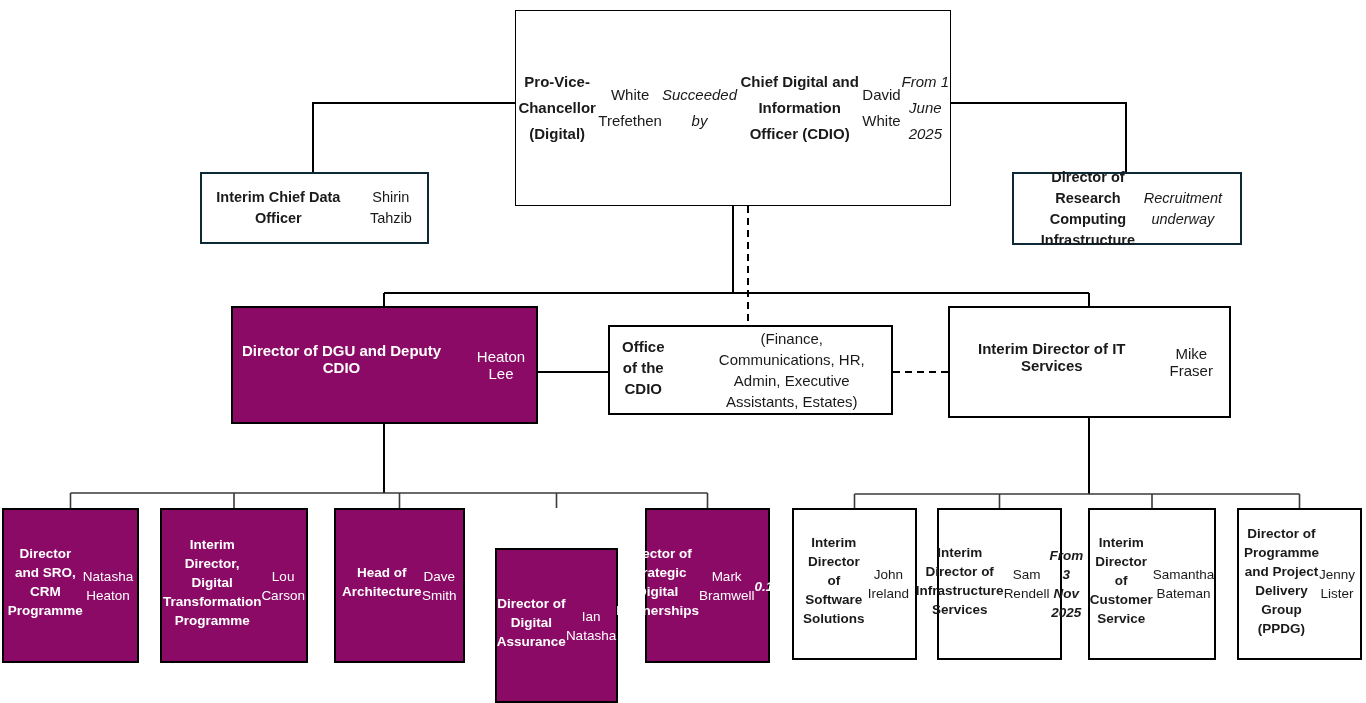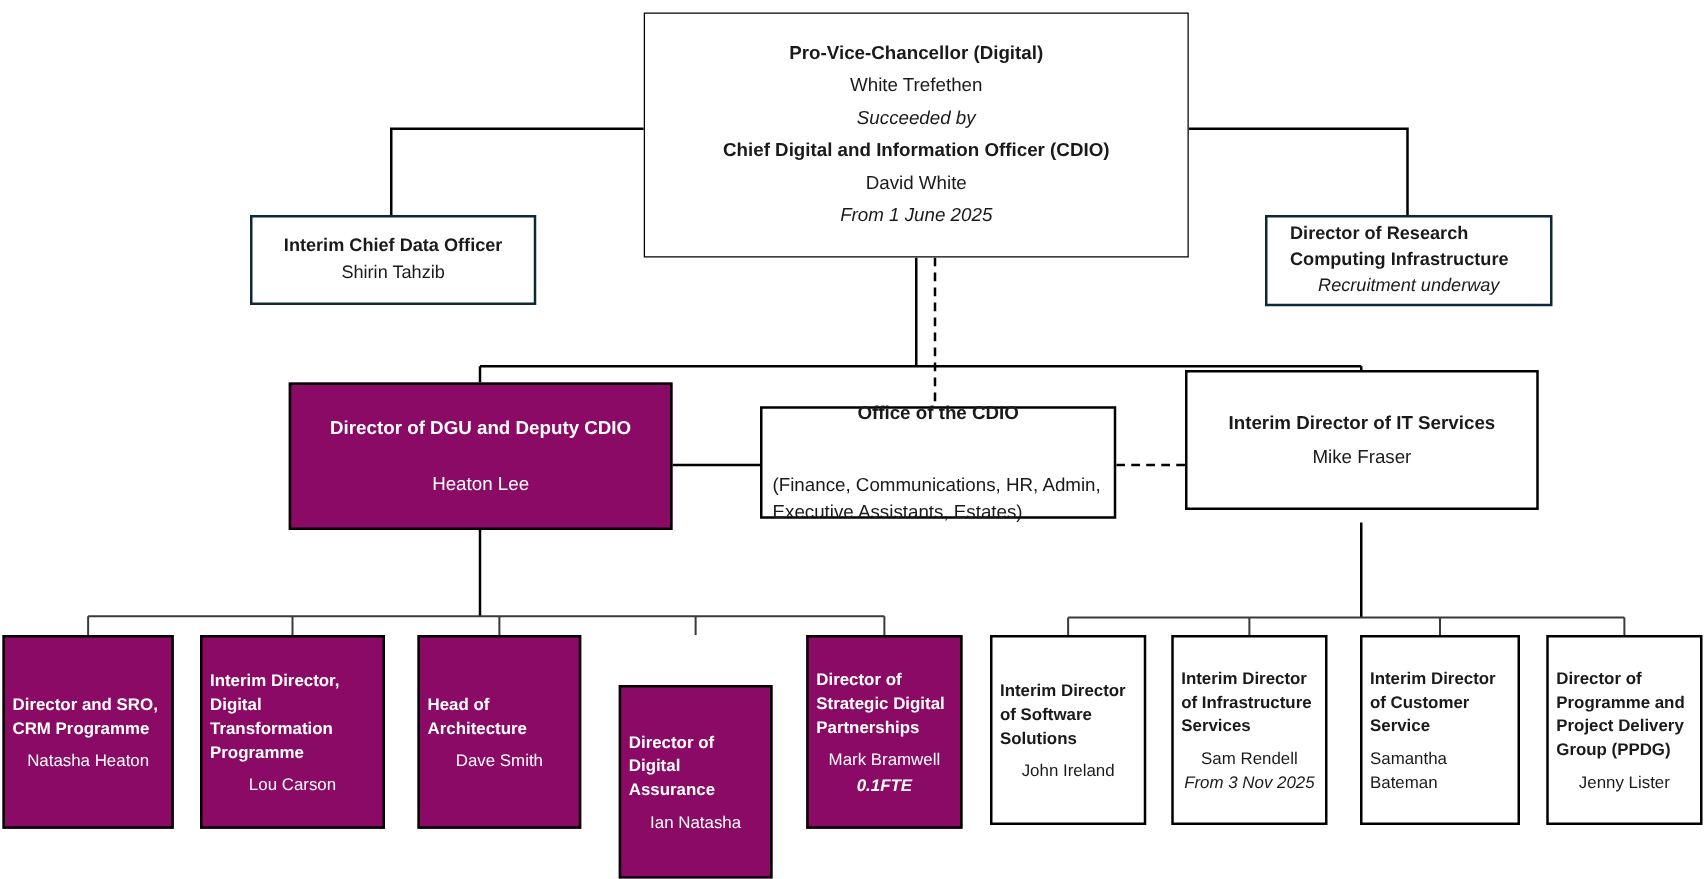--- a/index.html
+++ b/index.html
@@ -9,23 +9,24 @@
     background:#ffffff;
     font-family:"Liberation Sans", sans-serif;
     color:#1a1a1a;
     overflow:hidden;
   }
   svg.connectors{position:absolute;left:0;top:0;width:1366px;height:703px;}
   .box{
     position:absolute;
     box-sizing:border-box;
     display:flex;
-    flex-direction:column;
+    flex-direction:row;
     justify-content:center;
     align-items:center;
+    text-align:center;
     background:#ffffff;
     border:2px solid #000000;
   }
   .box .role{font-weight:bold;}
   .box .name{font-weight:normal;}
   .box .note{font-style:italic;}
 
   
   .pvc{left:515px;top:10px;width:436px;height:196px;border:1.5px solid #000;font-size:15px;}
   .pvc div{line-height:26px;}
@@ -33,38 +34,38 @@
   
   .navy{border:2px solid #0D2935;font-size:14.5px;line-height:21px;}
   .cdo{left:200px;top:172px;width:229px;height:72px;}
   .rci{left:1012px;top:172px;width:230px;height:73px;padding:0 18px;}
 
   
   .dgu{left:231px;top:306px;width:307px;height:118px;background:#8A0A66;color:#fff;border:2.5px solid #000;font-size:15px;gap:16px;}
   .dgu .role{margin-bottom:12px;}
   .office{left:608px;top:325px;width:285px;height:90px;font-size:15px;line-height:21px;padding:0 8px;gap:32px;}
   .office .role{margin-bottom:5px;}
-  .its{left:948px;top:296px;width:283px;height:112px;font-size:15px;}
+  .its{left:948px;top:306px;width:283px;height:112px;font-size:15px;}
   .its .role{margin-bottom:10px;}
 
   
   .small{font-size:13.5px;line-height:19px;padding:0 6px;}
   .purple{background:#8A0A66;color:#fff;border:2.5px solid #000;}
   .small .role{margin-bottom:7px;}
   .small .note{margin-top:2px;font-weight:700;}
   .b1{left:2px;top:508px;width:137px;height:155px;}
   .b2{left:160px;top:508px;width:148px;height:155px;}
   .b3{left:334px;top:508px;width:131px;height:155px;}
   .b4{left:495px;top:508px;width:123px;height:155px;margin-top:40px;}
   .b5{left:645px;top:508px;width:125px;height:155px;}
   .b6{left:792px;top:508px;width:125px;height:152px;}
   .b7{left:937px;top:508px;width:125px;height:152px;}
   .b8{left:1088px;top:508px;width:128px;height:152px;}
   .b9{left:1237px;top:508px;width:125px;height:152px;}
-  .b7 .note{font-weight:normal;margin-top:0;}
+  .b7 .note{font-weight:bold;margin-top:0;}
 </style>
 </head>
 <body>
 
 <div id="canvas">
 
   <svg class="connectors" viewBox="0 0 1366 703">
 
     <path d="M515,103 H313 V173" fill="none" stroke="#000" stroke-width="2"></path>
     <path d="M951,103 H1126 V172" fill="none" stroke="#000" stroke-width="2"></path>

